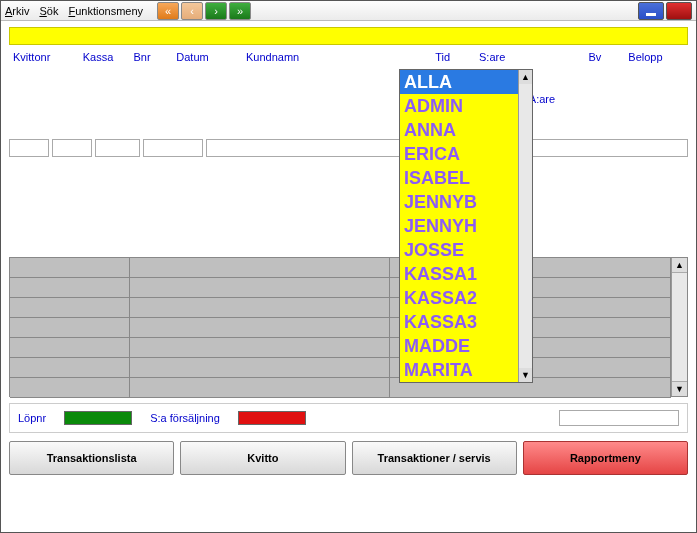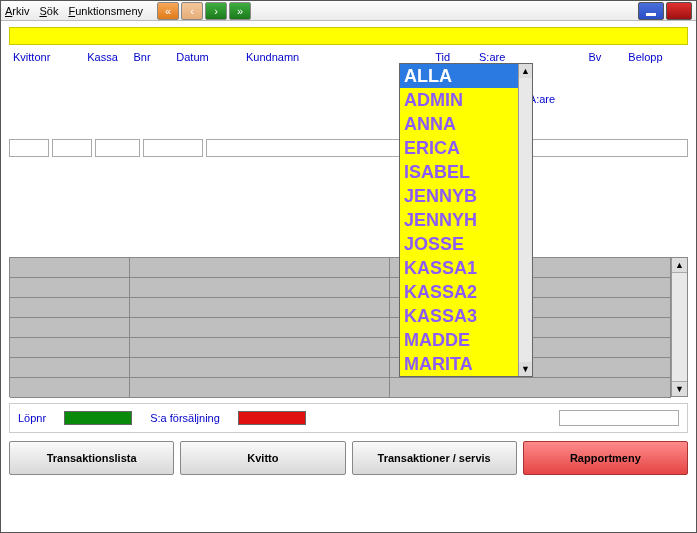--- a/index.html
+++ b/index.html
@@ -22,21 +22,21 @@
 
   
   .content { position:absolute; top:20px; left:0; right:0; bottom:0; padding:6px 8px 8px 8px; }
 
   .yellow-strip { height:18px; background: yellow; border:1px solid #c8c800; margin-bottom:4px;}
 
   .col-headers { display:flex; font-size:11px; color:#0000cc; padding:2px 0 6px 4px; }
   .col-headers span { display:inline-block; }
 
   .head-kvitto { width:70px;}
-  .head-kassa { width:40px;text-align:center;}
+  .head-kassa { width:40px;}
   .head-bnr   { width:54px;padding-left:11px;}
   .head-datum { width:70px;}
   .head-kund  { width:150px;}
   .head-tid   { width:44px;margin-left:40px;}
   .head-sare  { width:50px;}
   .head-aare  { width:60px;margin-top:42px;}
   .head-bv    { width:40px;}
   .head-belopp{ width:60px;}
 
   .input-row { display:flex; gap:3px; height:18px; margin-top:32px; margin-bottom:4px;}
@@ -58,21 +58,21 @@
   .swatch { display:inline-block; width:68px; height:14px; border:1px solid #666;}
   .swatch.green{background:#0a8a0a;} .swatch.red{background:#e01010;}
   .summary .txtbox { margin-left:auto; width:120px; height:16px; border:1px solid #aaa;}
 
   
   .btn-row { display:flex; gap:6px; margin-top:8px;}
   .big-btn { flex:1; height:34px; border:1px solid #888; border-radius:2px; background:linear-gradient(#fafafa,#d8d8d8); font-size:11px; font-weight:bold; display:flex; align-items:center; justify-content:center; cursor:pointer;}
   .big-btn.report { background:linear-gradient(#ff8a8a,#e54545); border-color:#a33;}
 
   
-  .dropdown { position:absolute; top:62px; left:398px; width:134px; background:yellow; border:1px solid #666; z-index:50; }
+  .dropdown { position:absolute; top:68px; left:398px; width:134px; background:yellow; border:1px solid #666; z-index:50; }
   .dropdown .dd-scroll { position:absolute; top:0; right:0; bottom:0; width:14px; background:#e8e8e8; border-left:1px solid #999;}
   .dropdown .dd-scroll .a { height:14px; background:#ddd; display:flex; align-items:center; justify-content:center; font-size:9px;}
   .dropdown .dd-scroll .a.bot { position:absolute; bottom:0; left:0; right:0;}
   .dropdown ul { list-style:none; margin-right:14px;}
   .dropdown li { font-size:18px; font-weight:bold; color:#8b5cf6; padding:0 4px; line-height:24px; cursor:pointer;}
   .dropdown li.selected { background:#2a7ae2; color:#fff;}
 </style>
 </head>
 <body>
 

